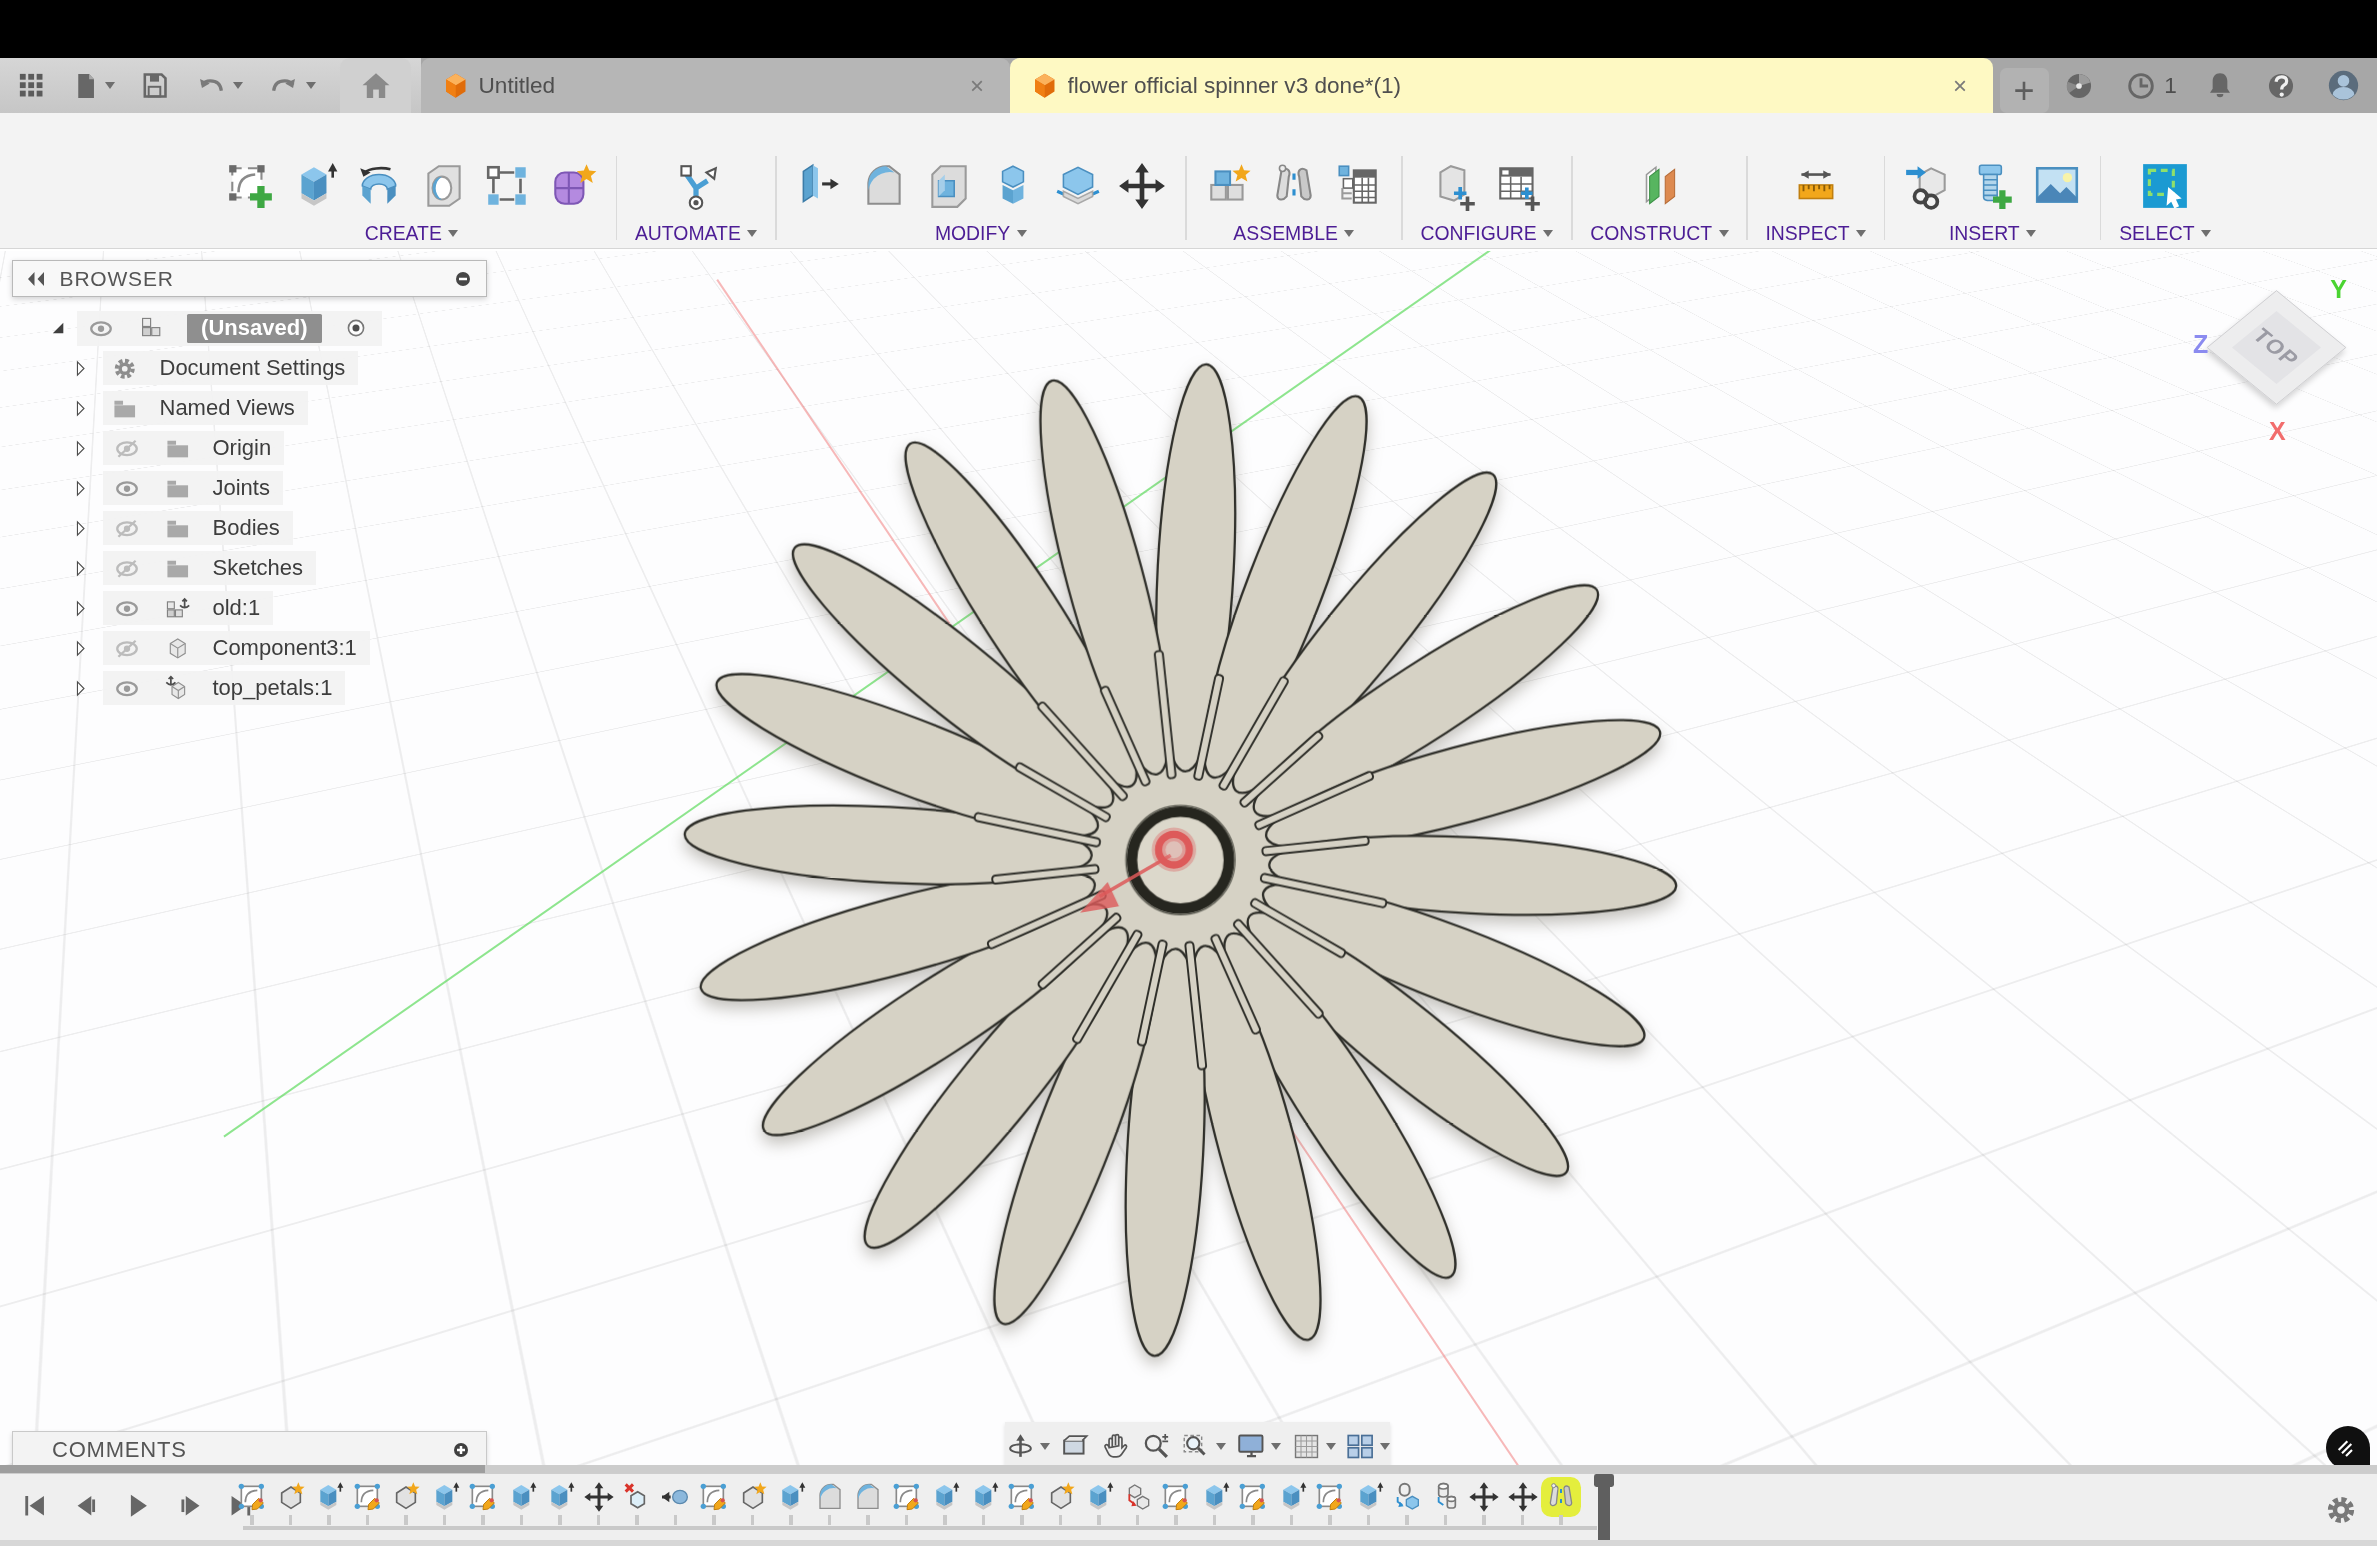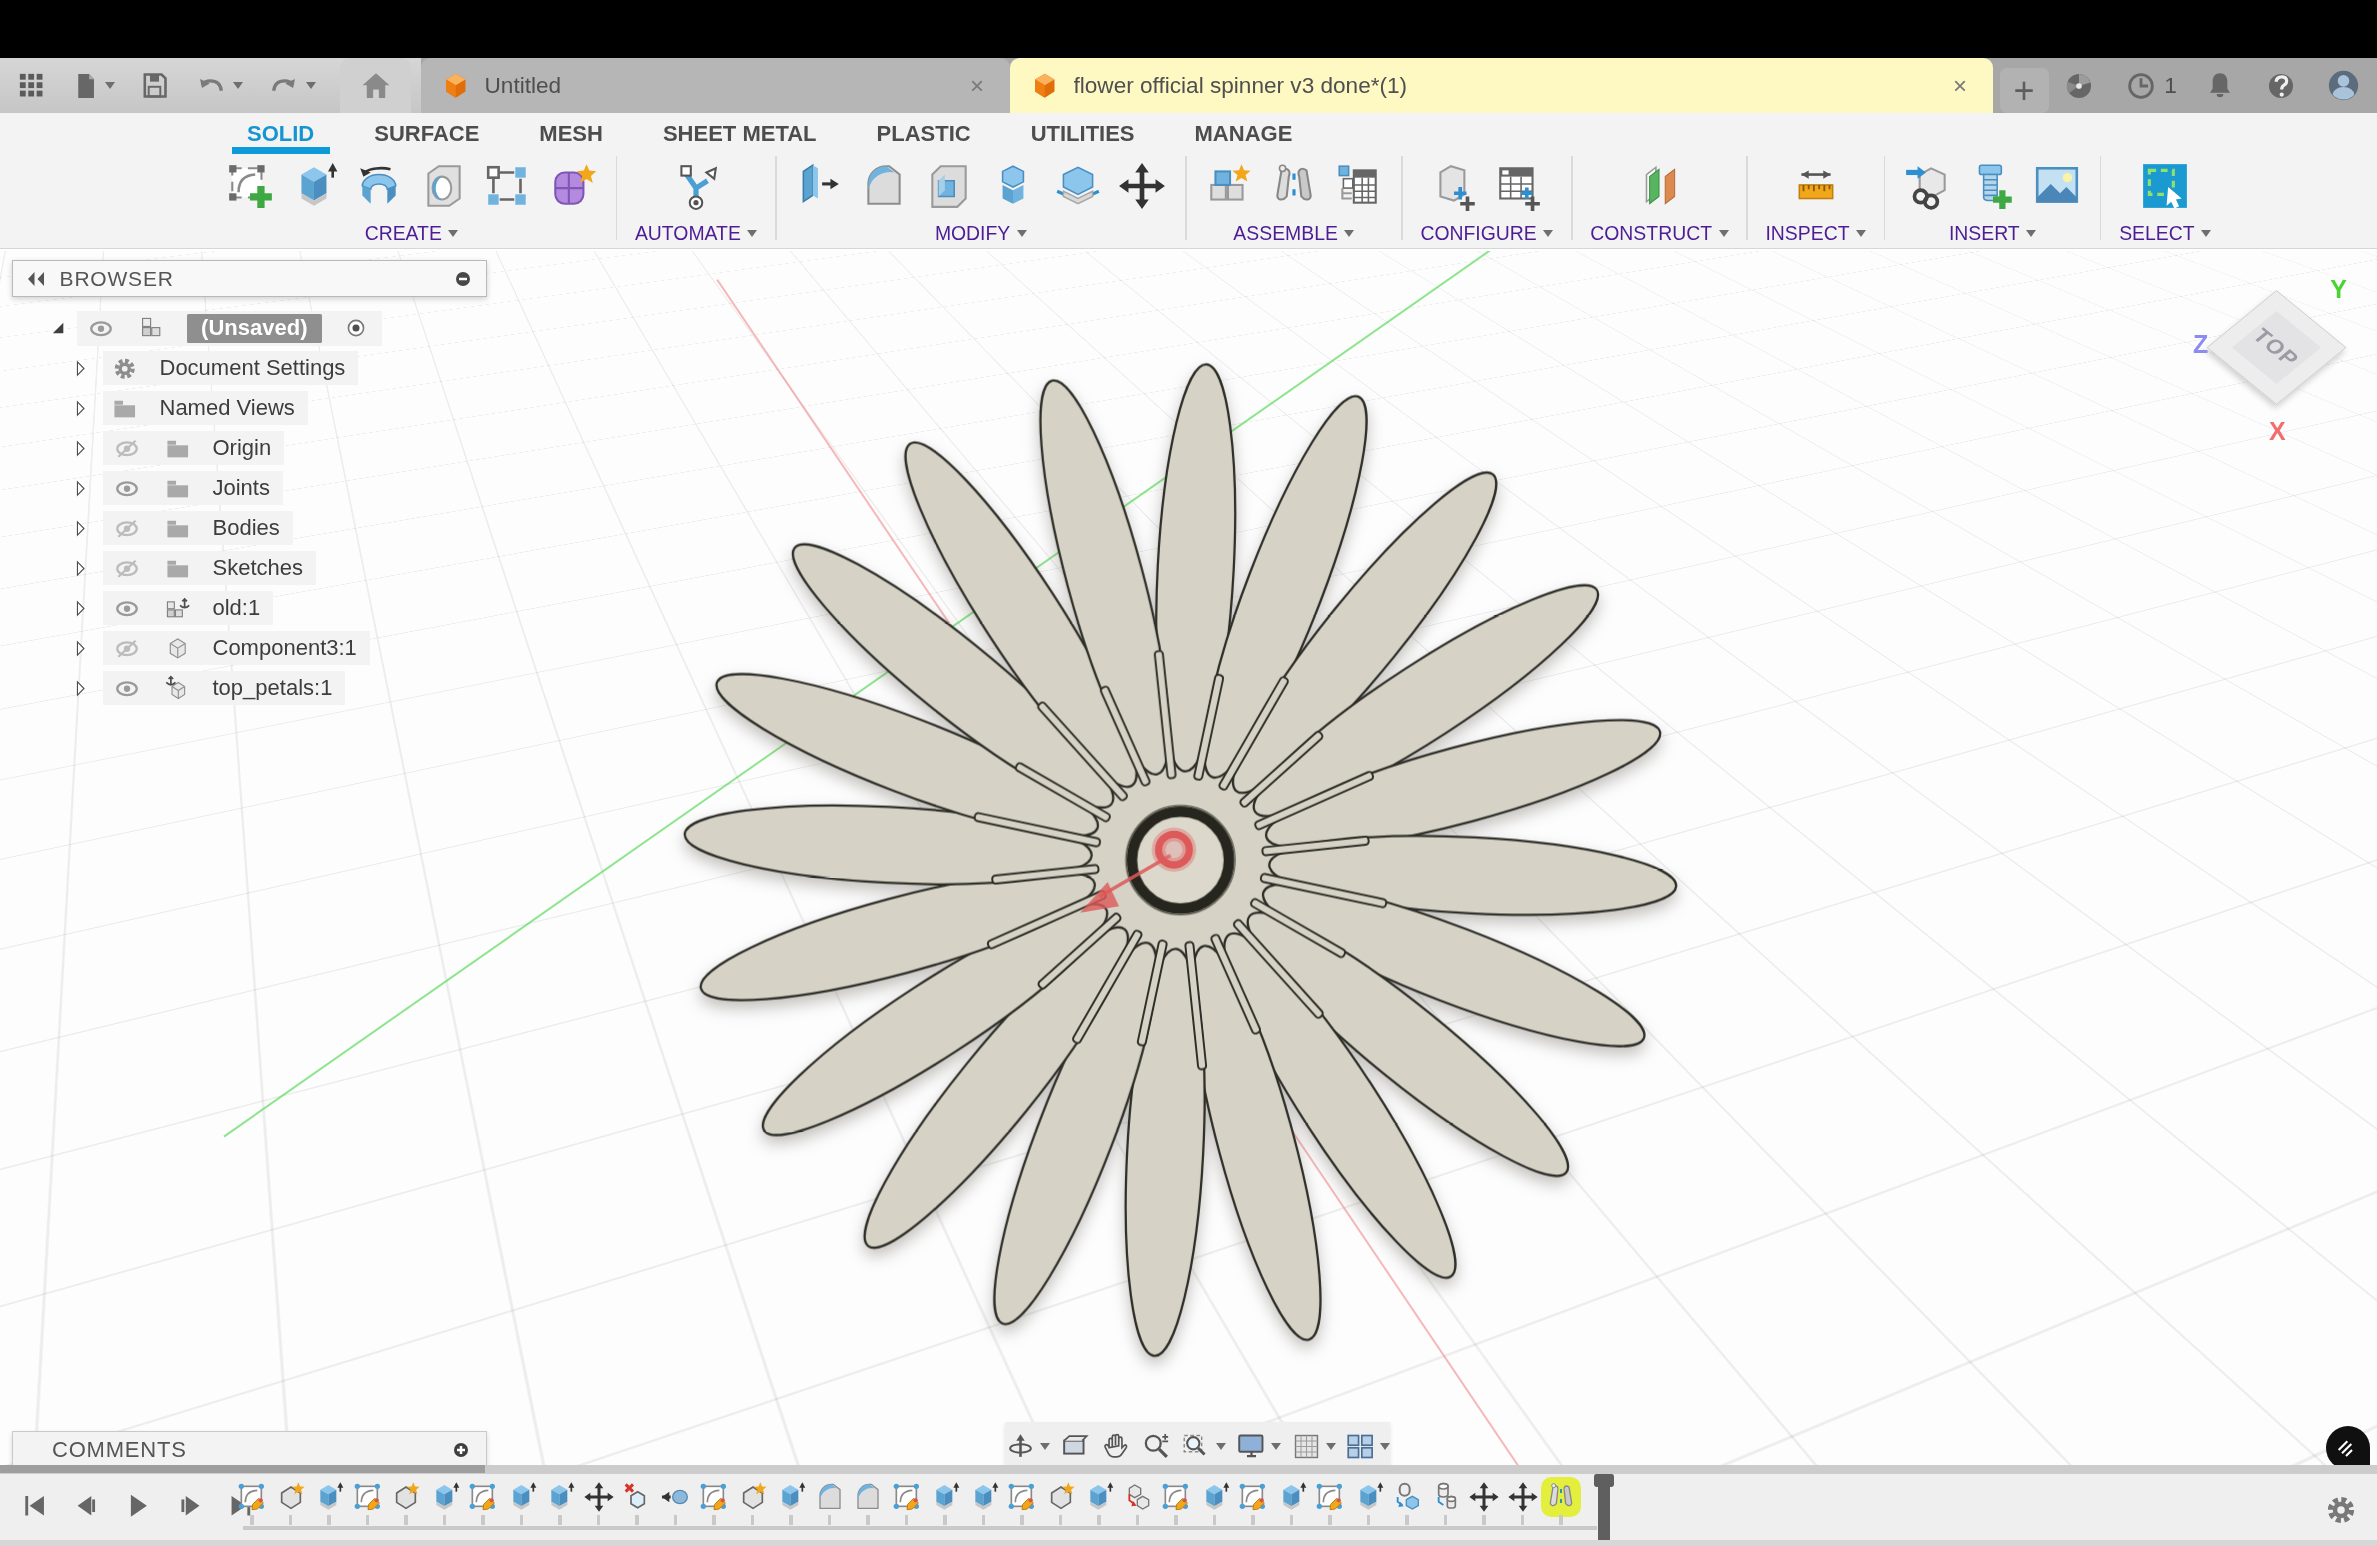--- a/index.html
+++ b/index.html
@@ -14,21 +14,21 @@
   
   #appbar { position:absolute; left:0; top:58px; width:2377px; height:55px;
     background:linear-gradient(#d6d6d6,#c6c6c6); }
   #appbar .left-tools { position:absolute; left:16px; top:0; height:55px; display:flex; align-items:center; gap:24px; }
   .tool-btn { display:flex; align-items:center; gap:4.9px; cursor:default; }
   .caret { width:0; height:0; border-left:7.3px solid transparent; border-right:7.3px solid transparent; border-top:9px solid #6e6e6e; }
   .caret.sm { border-left-width:5.7px; border-right-width:5.7px; border-top-width:7.3px; }
   #home-tab { position:absolute; left:340px; top:0; width:71px; height:55px; background:#d0d0d0;
     border-radius:9.7px 9.7px 0 0; display:flex; align-items:center; justify-content:center; }
   #tabstrip { position:absolute; left:421px; top:0; right:0; height:55px; background:#a7a7a7; display:flex; align-items:flex-end; }
-  .doc-tab { height:55px; display:flex; align-items:center; gap:15px; padding:0 21px;
+  .doc-tab { height:55px; display:flex; align-items:center; gap:9px; padding:0 21px;
     border-radius:9.7px 9.7px 0 0; font-size:22.6px; color:#4f4f4f; }
   .doc-tab.inactive { background:#b6b6b6; width:589px; }
   .doc-tab.active { background:#fef9c3; width:983px; }
   .doc-tab .title { flex:1; white-space:nowrap; overflow:hidden; }
   .doc-tab .close { font-size:24px; color:#7a7a7a; padding:0 4.9px; }
   #newtab-btn { margin:4.9px 0 0 6.5px; width:49px; height:45px; background:#b2b2b2; border-radius:6.5px;
     display:flex; align-items:center; justify-content:center; font-size:36px; color:#5d5d5d; }
   #appbar .right-tools { position:absolute; right:14.6px; top:0; height:55px; display:flex; align-items:center; gap:27.5px; }
   #job-status { display:flex; align-items:center; gap:6.5px; font-size:22.6px; color:#4e4e4e; }
 
@@ -248,29 +248,20 @@
         <svg viewBox="0 0 48 48" xmlns="http://www.w3.org/2000/svg">
           <circle cx="24" cy="24" r="19" fill="#5b6c7c"></circle>
           <circle cx="24" cy="18" r="7.5" fill="#a9c3da"></circle>
           <path d="M10 36a14 10 0 0 1 28 0 19 19 0 0 1-28 0z" fill="#a9c3da"></path>
         </svg>
       </span>
   </div>
 </div>
 
 <div id="ribbon">
-  <div id="ribbon-tabs">
-      <div class="ribbon-tab active">SOLID</div>
-      <div class="ribbon-tab">SURFACE</div>
-      <div class="ribbon-tab">MESH</div>
-      <div class="ribbon-tab">SHEET METAL</div>
-      <div class="ribbon-tab">PLASTIC</div>
-      <div class="ribbon-tab">UTILITIES</div>
-      <div class="ribbon-tab">MANAGE</div>
-    </div>
   <div id="ribbon-groups">
       <div class="rgroup">
         <div class="tools">
           <span class="icon">
             <svg viewBox="0 0 48 48" xmlns="http://www.w3.org/2000/svg">
               <rect x="7" y="7" width="28" height="28" fill="#fff" stroke="#8a8a8a" stroke-width="2" stroke-dasharray="9 6"></rect>
               <path d="M13 30Q13 14 29 13" fill="none" stroke="#8a8a8a" stroke-width="2.5"></path>
               <g fill="#6b6b6b">
                 <rect x="4" y="4" width="7" height="7"></rect>
                 <rect x="31" y="4" width="7" height="7"></rect>

